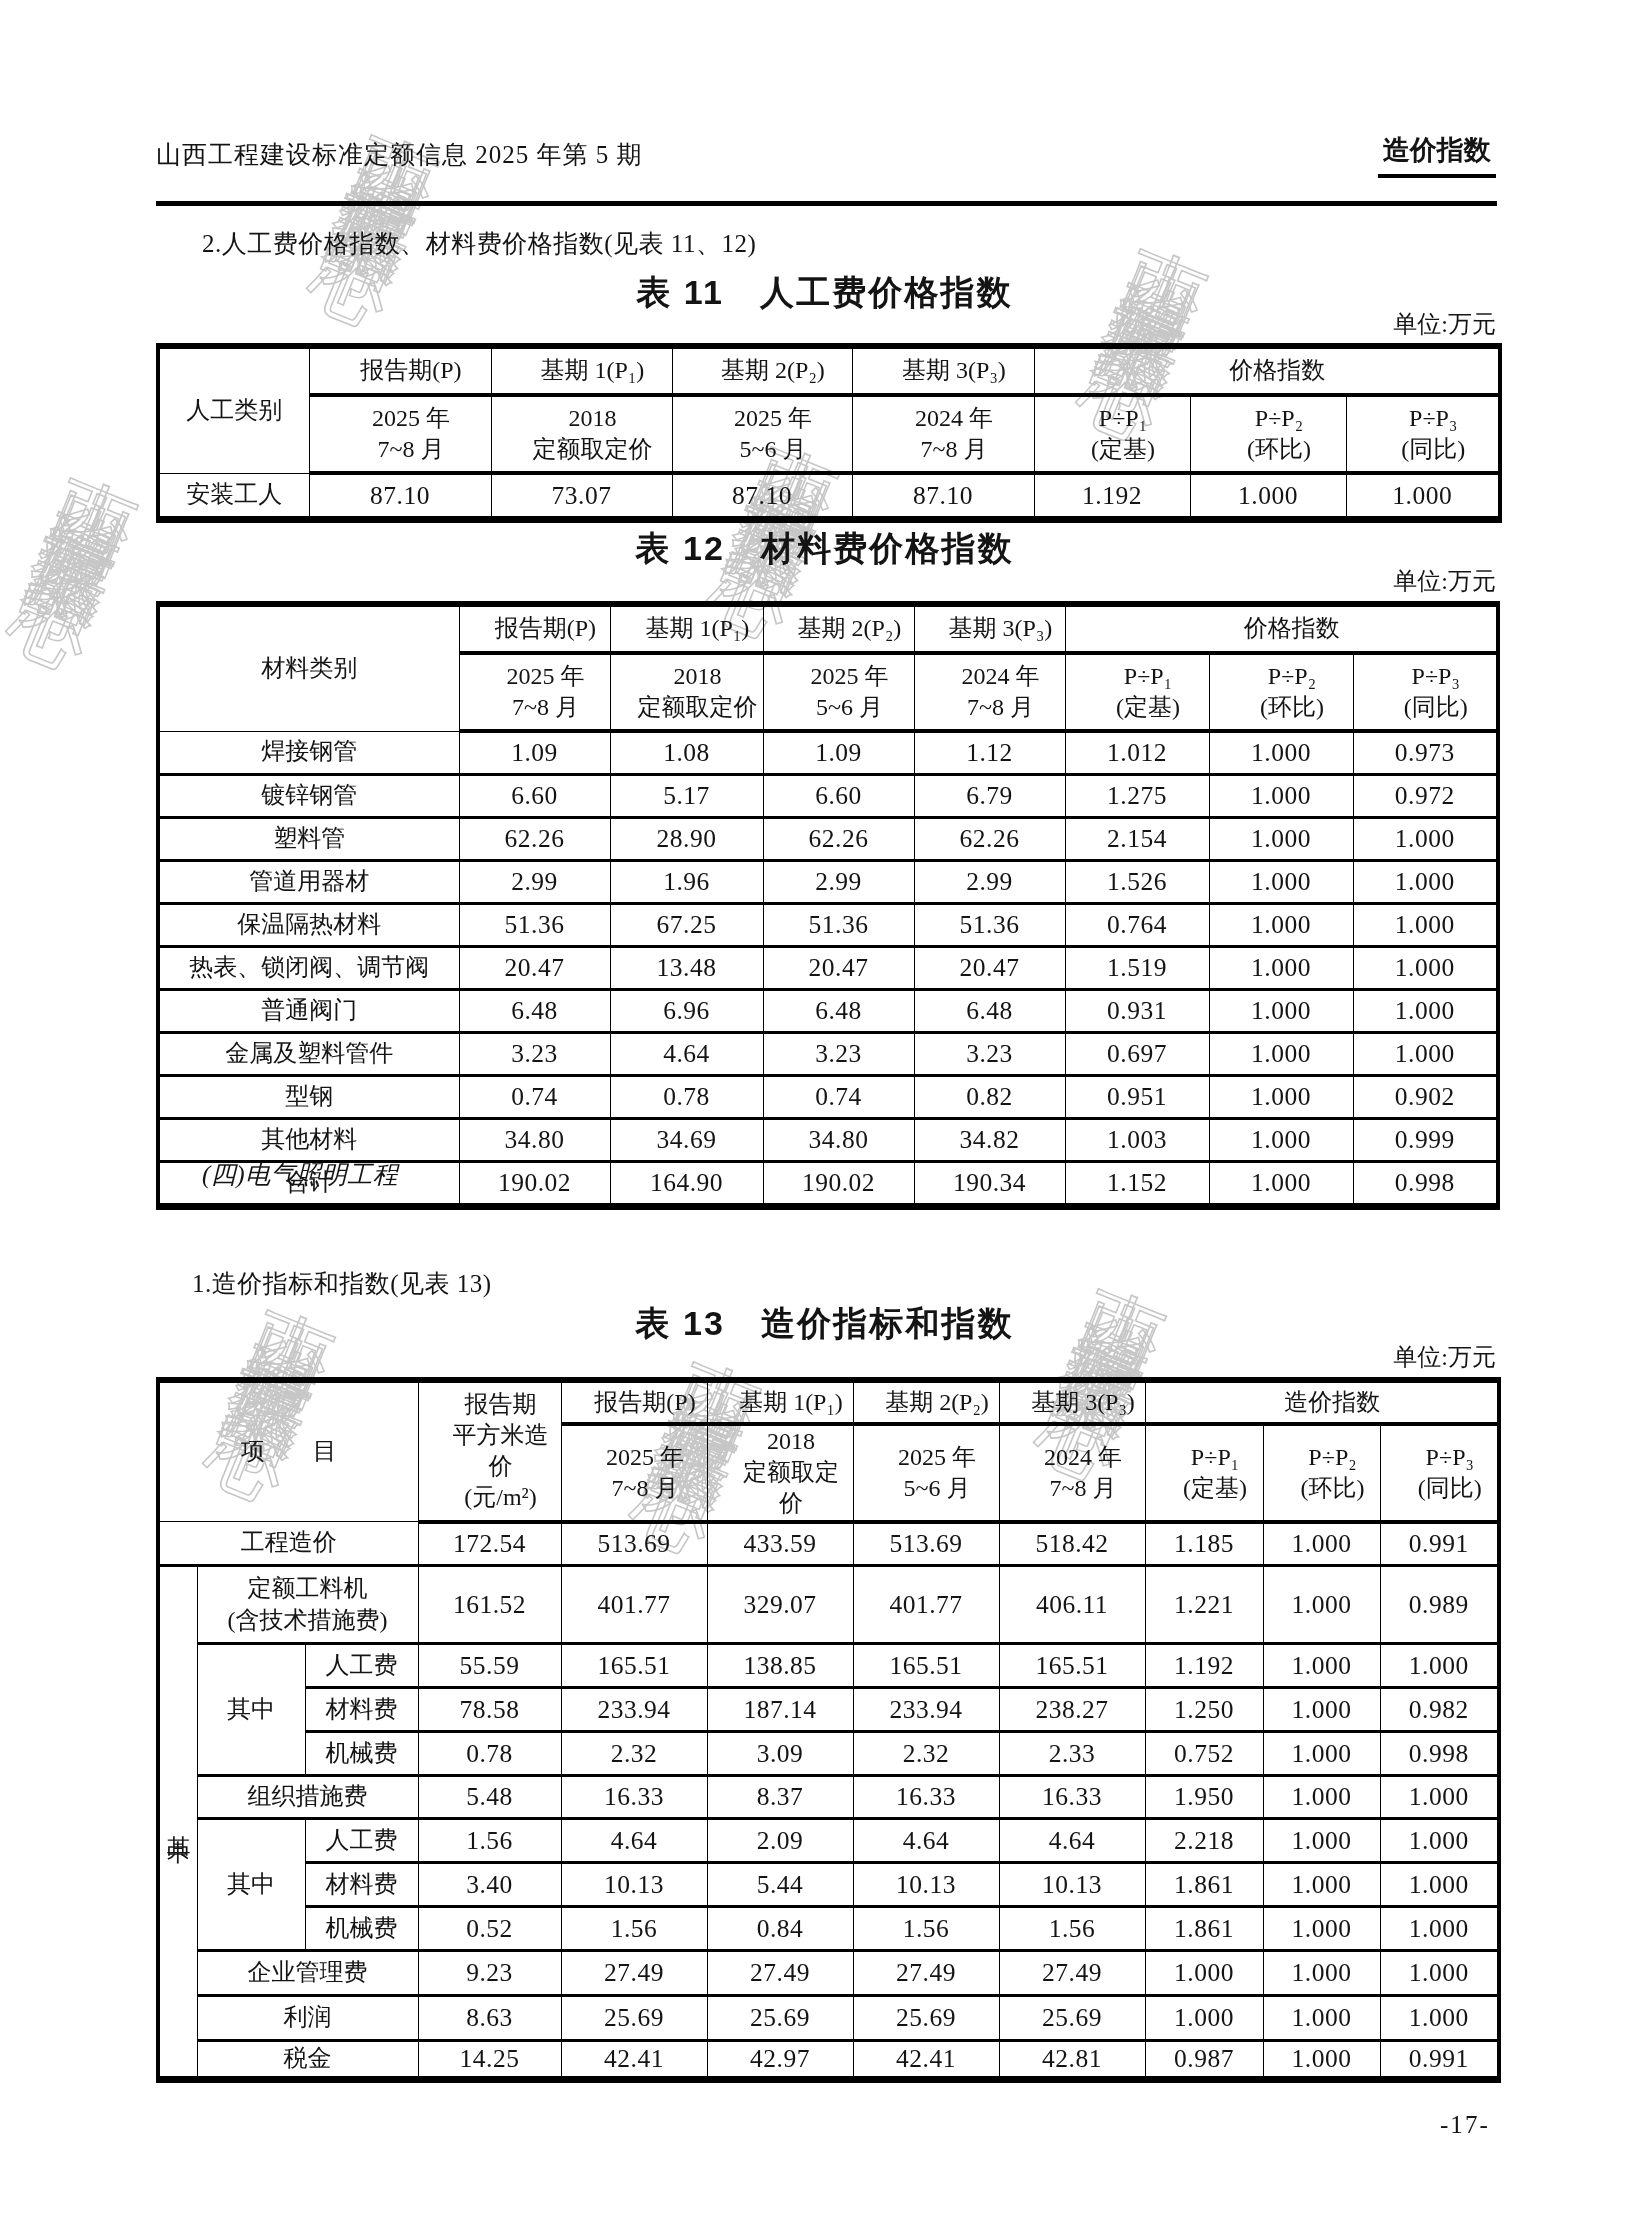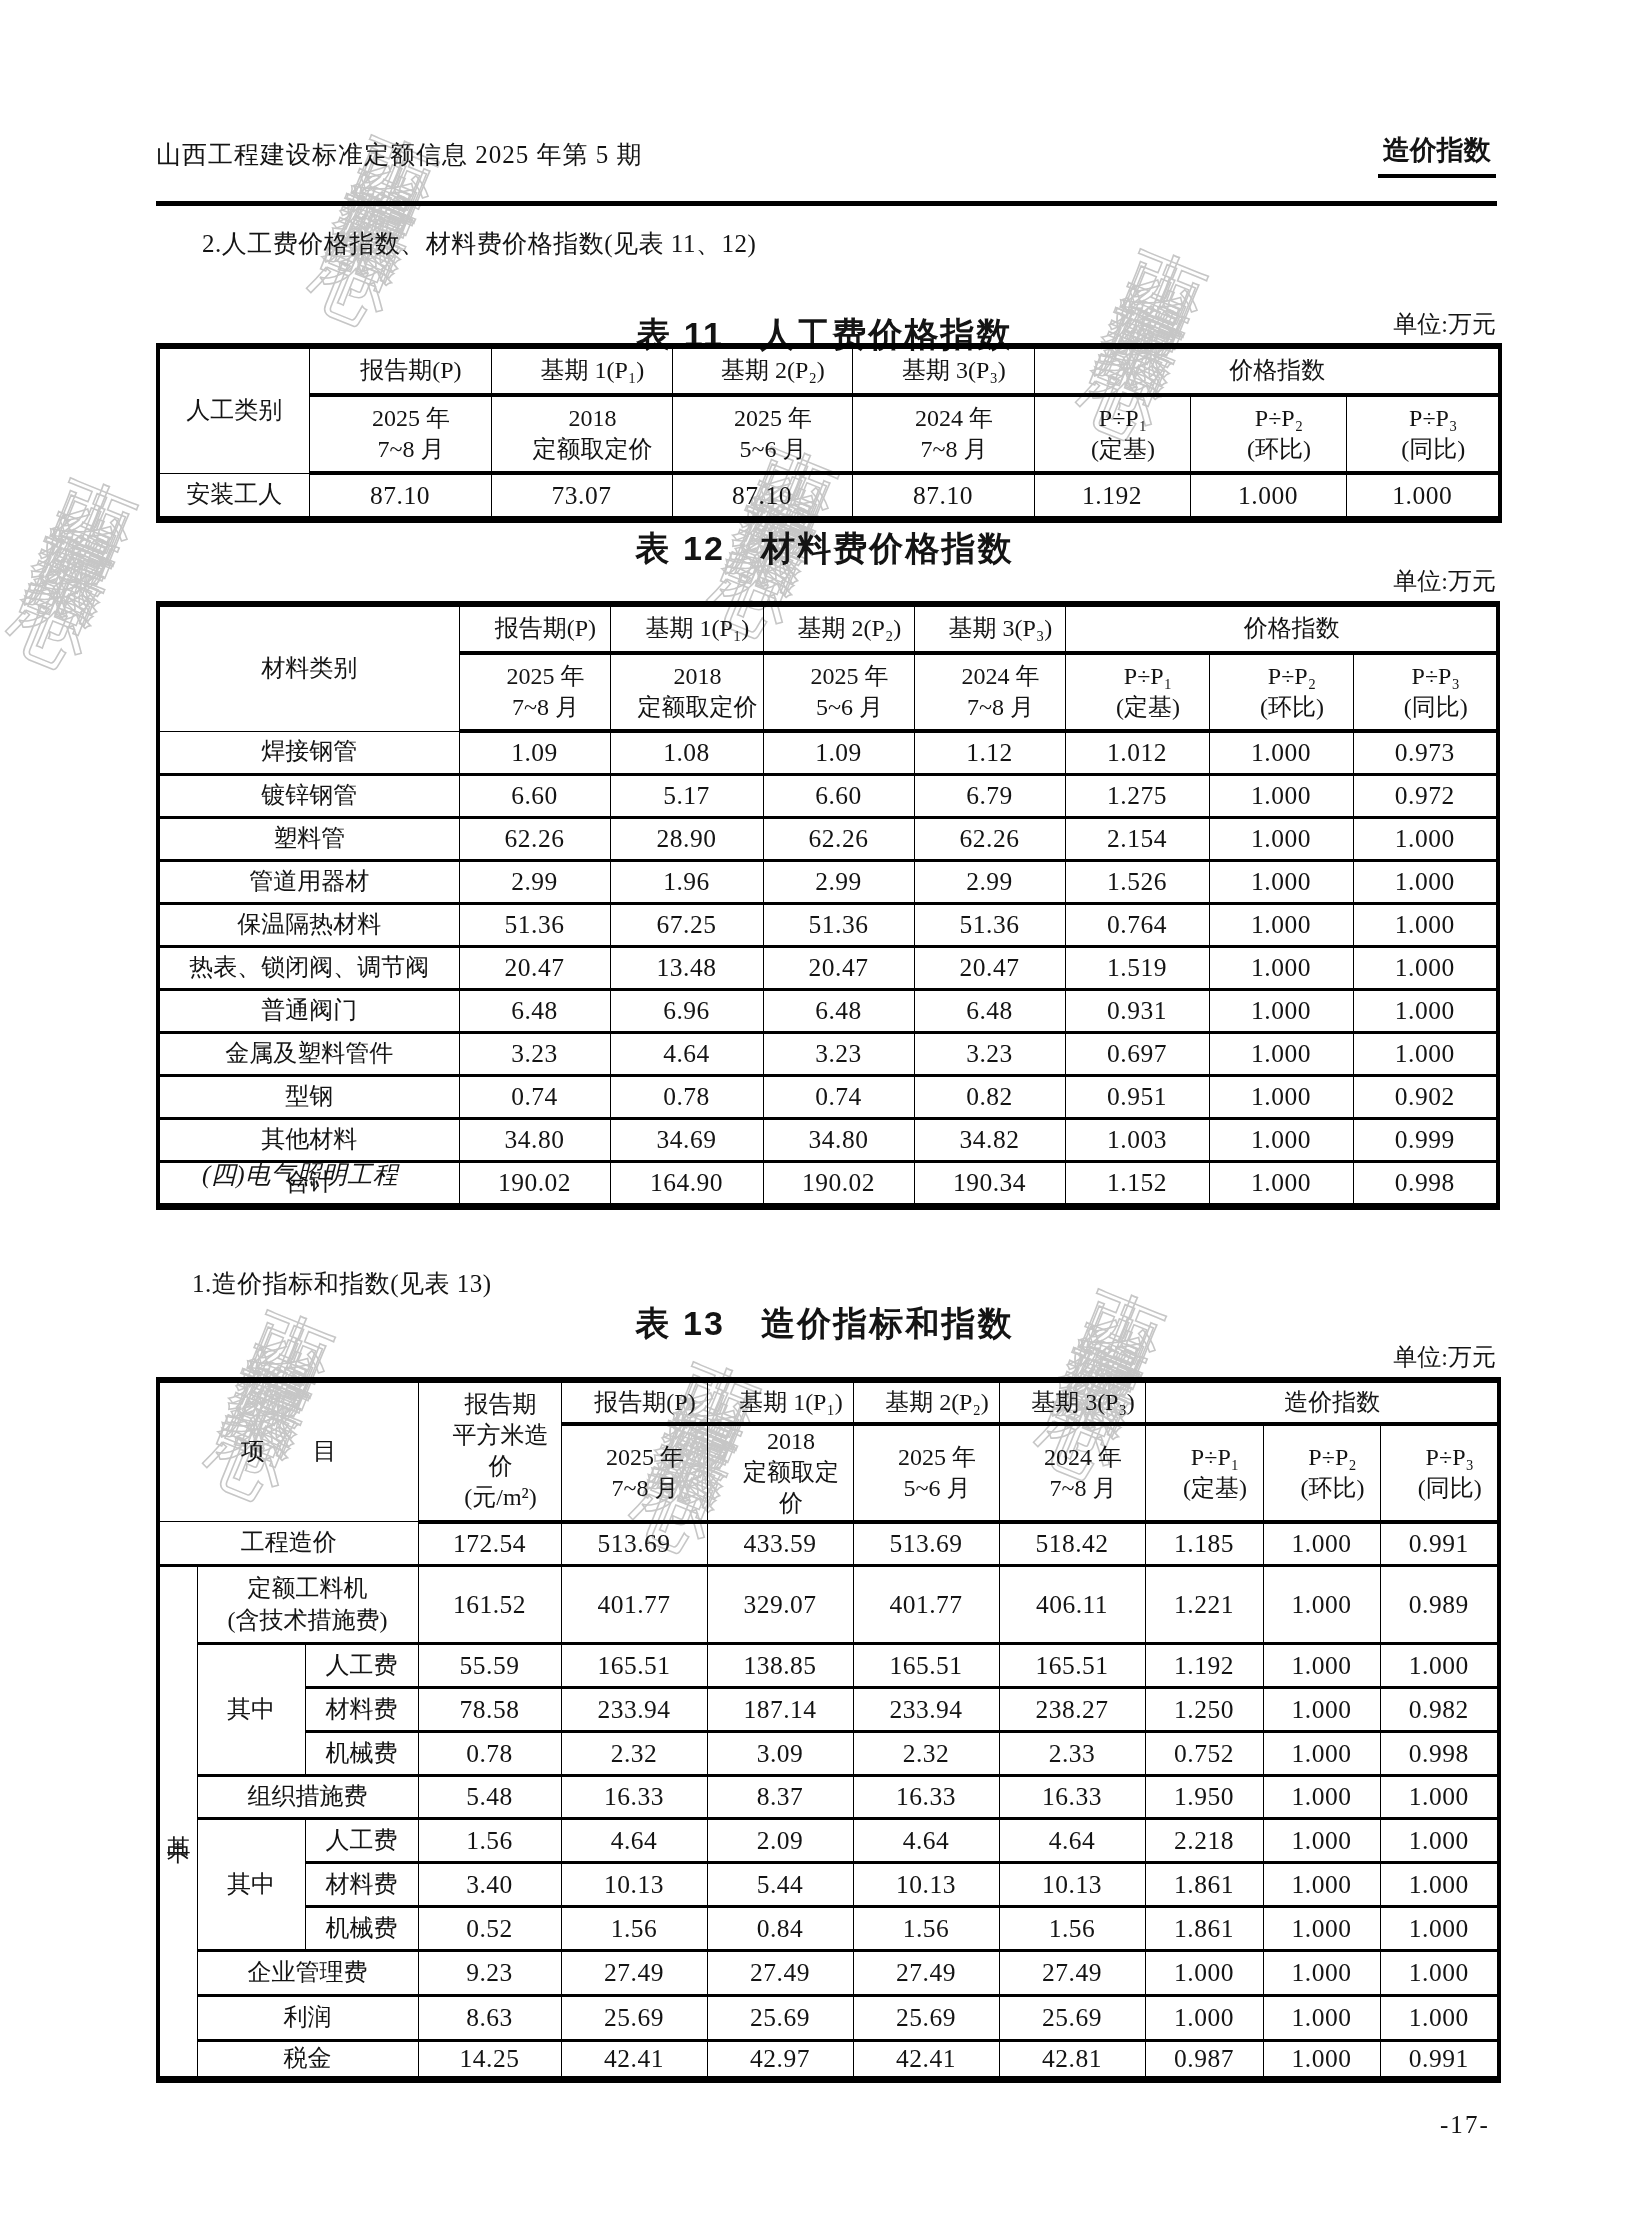--- a/index.html
+++ b/index.html
@@ -48,21 +48,21 @@
   <div class="wm r" style="left:291px;top:1258px;">山西省建设数据服务中心</div>
   <div class="wm r" style="left:717px;top:1310px;">山西省建设数据服务中心</div>
   <div class="wm r" style="left:1122px;top:1237px;">山西省建设数据服务中心</div>
 
   <div class="abs hdr-left">山西工程建设标准定额信息 2025 年第 5 期</div>
   <div class="abs hdr-right">造价指数</div>
   <div class="abs rule"></div>
 
   <div class="abs para" style="left:202px;top:227px;">2.人工费价格指数、材料费价格指数(见表 11、12)</div>
 
-  <div class="abs tbl-title" style="top:270px;margin-top:42px;">表 11　人工费价格指数</div>
+  <div class="abs tbl-title" style="top:270px;">表 11　人工费价格指数</div>
   <div class="abs unit" style="top:308px;">单位:万元</div>
 
   <table style="top:343px;">
     <colgroup>
         <col style="width:151px">
         <col style="width:182px">
         <col style="width:181px">
         <col style="width:180px">
         <col style="width:182px">
         <col style="width:156px">

